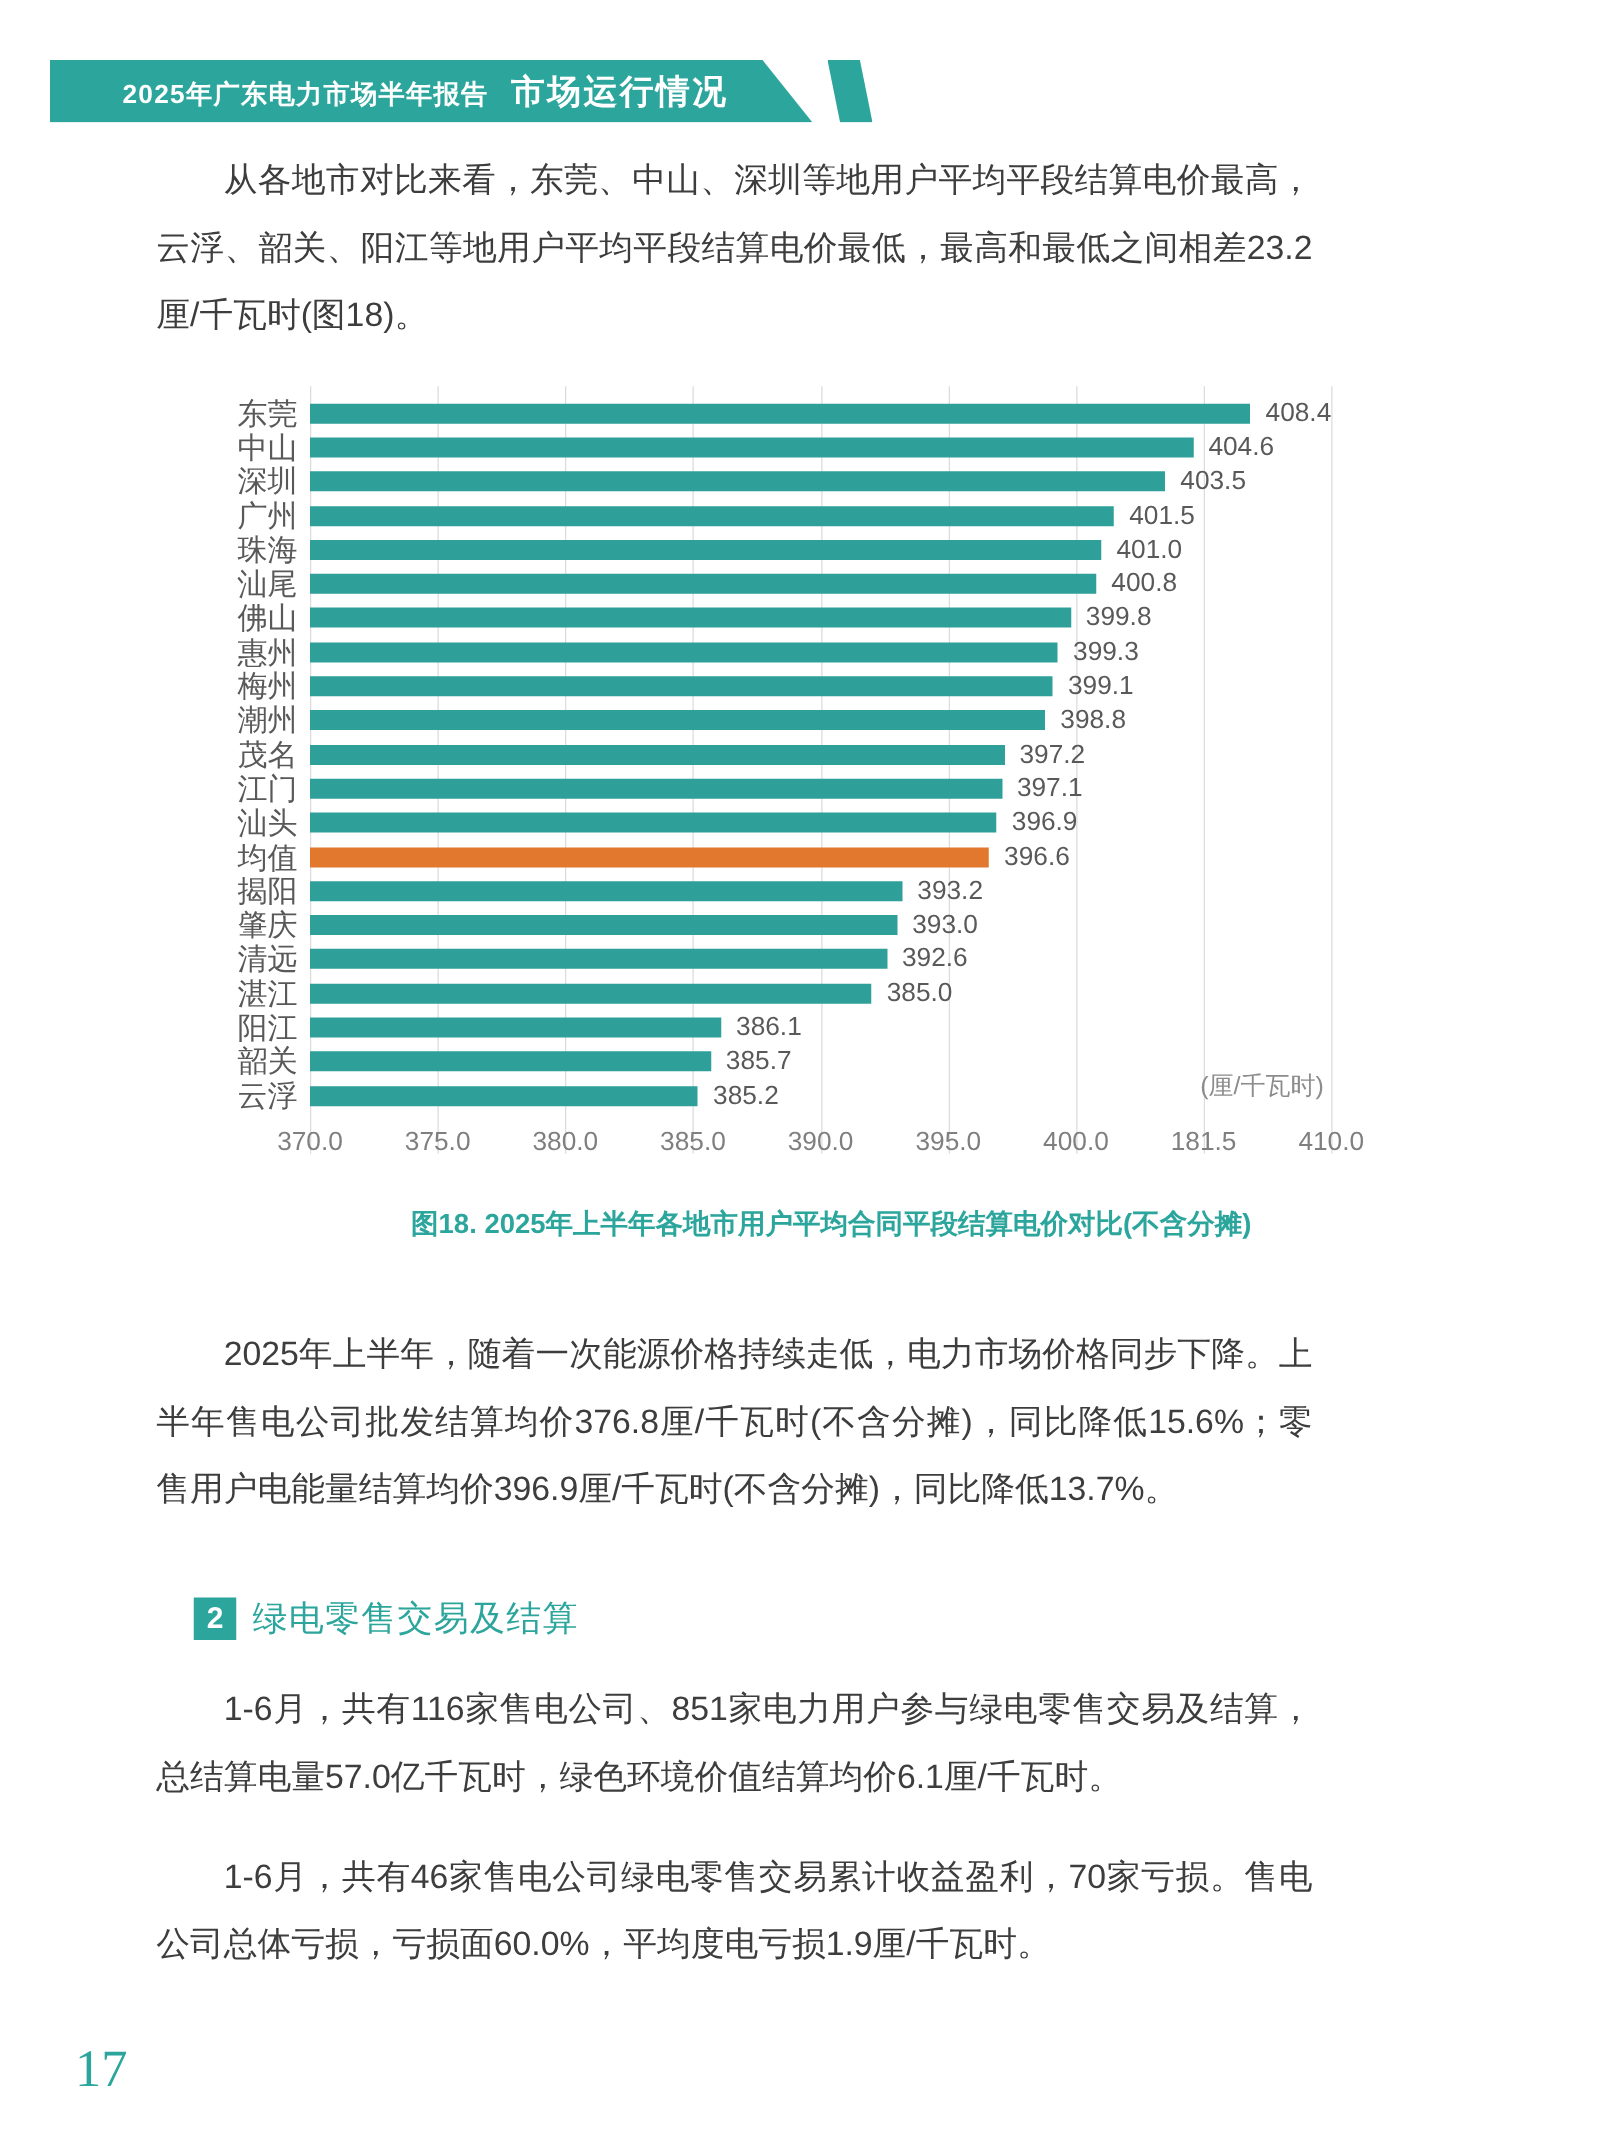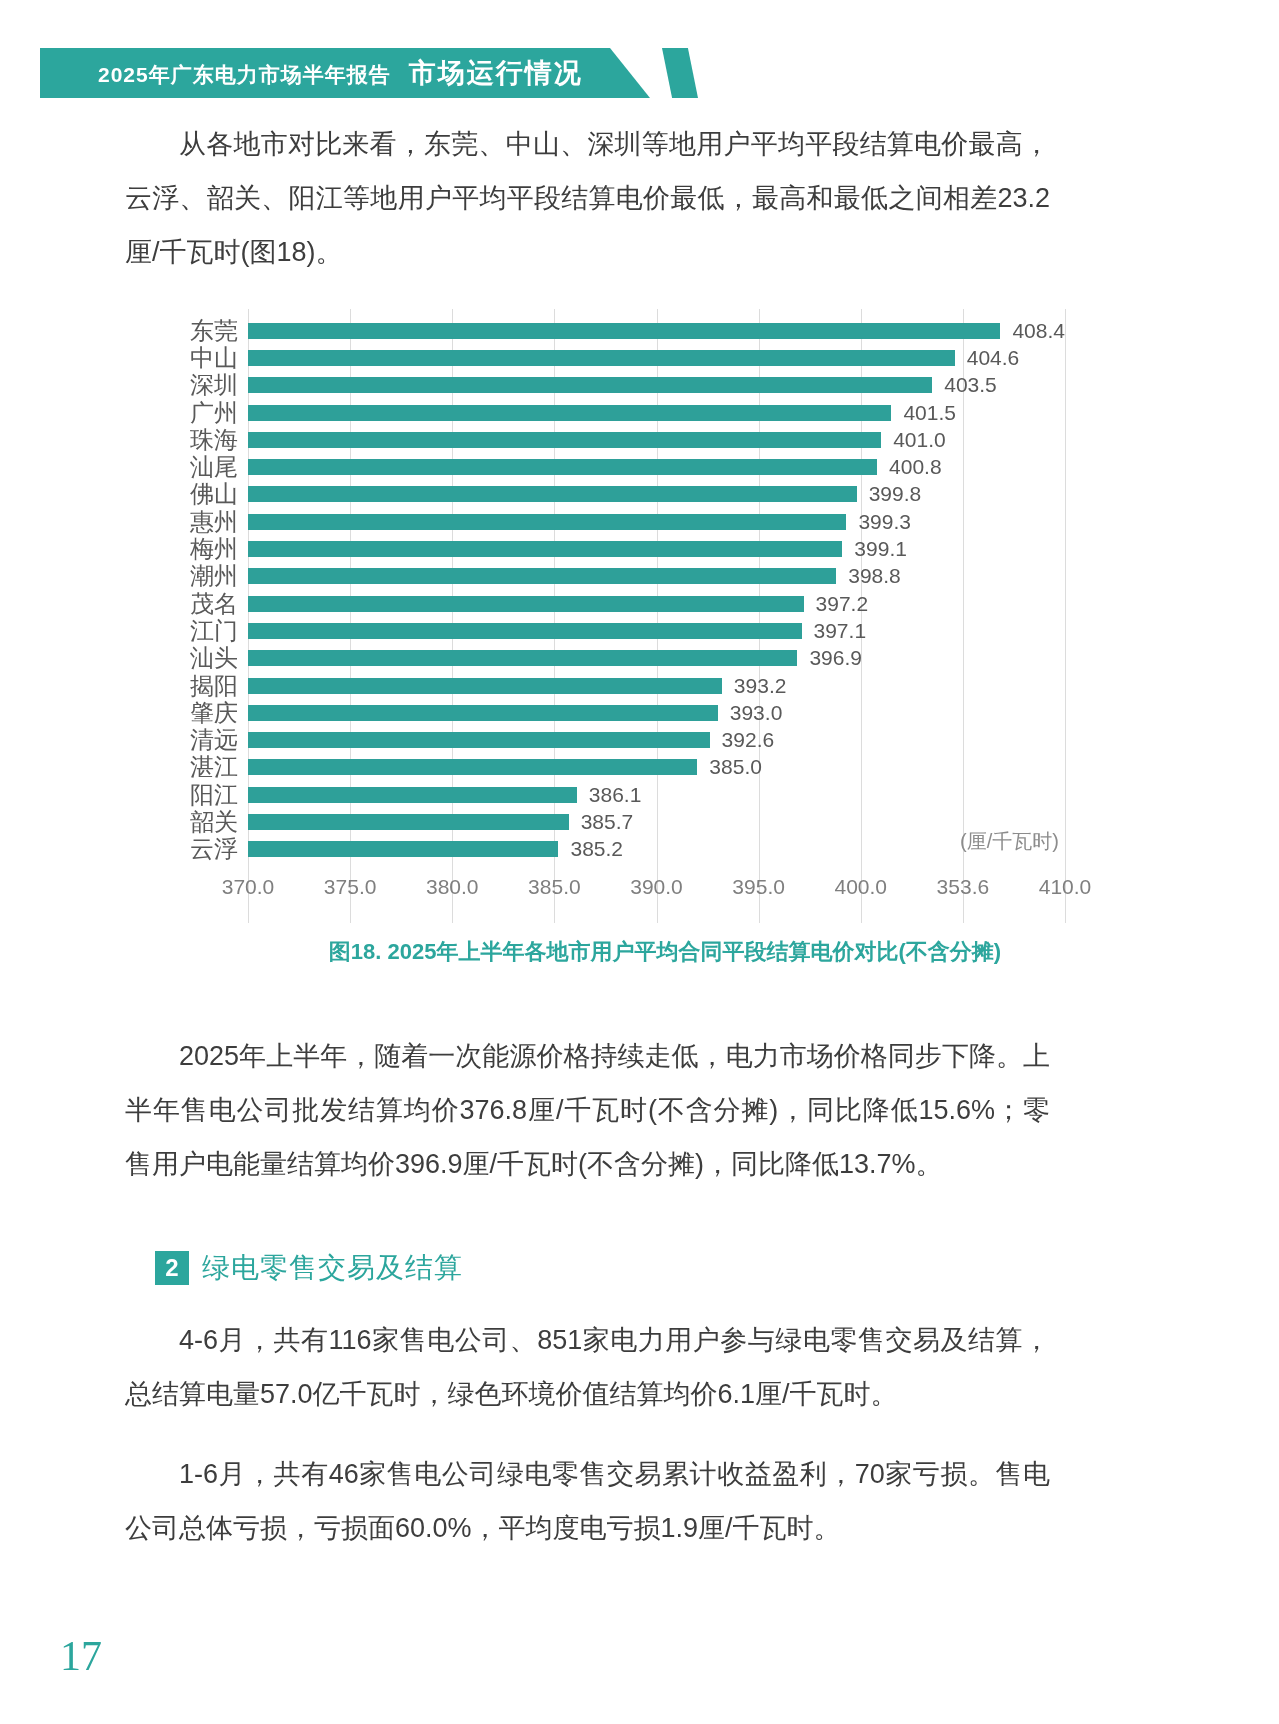--- a/index.html
+++ b/index.html
@@ -196,20 +196,27 @@
           </div>
         </div>
         <div class="crow">
           <span class="cat">汕头</span>
           <div class="track">
             <div class="bar" style="width: 67.25%; background: rgb(46, 160, 153);"></div>
             <span class="val">396.9</span>
           </div>
         </div>
         <div class="crow">
+          <span class="cat">均值</span>
+          <div class="track">
+            <div class="bar" style="width: 66.5%; background: rgb(226, 119, 46);"></div>
+            <span class="val">396.6</span>
+          </div>
+        </div>
+        <div class="crow">
           <span class="cat">揭阳</span>
           <div class="track">
             <div class="bar" style="width: 58%; background: rgb(46, 160, 153);"></div>
             <span class="val">393.2</span>
           </div>
         </div>
         <div class="crow">
           <span class="cat">肇庆</span>
           <div class="track">
             <div class="bar" style="width: 57.5%; background: rgb(46, 160, 153);"></div>
@@ -253,33 +260,33 @@
         </div>
       </div>
     <div class="axis">
         <span class="tick" style="left: 0%;">370.0</span>
         <span class="tick" style="left: 12.5%;">375.0</span>
         <span class="tick" style="left: 25%;">380.0</span>
         <span class="tick" style="left: 37.5%;">385.0</span>
         <span class="tick" style="left: 50%;">390.0</span>
         <span class="tick" style="left: 62.5%;">395.0</span>
         <span class="tick" style="left: 75%;">400.0</span>
-        <span class="tick" style="left: 87.5%;">353.6</span>
+        <span class="tick" style="left: 87.5%;">181.5</span>
         <span class="tick" style="left: 100%;">410.0</span>
       </div>
     <span class="unit">(厘/千瓦时)</span>
   </div>
 
   <div class="caption">图18. 2025年上半年各地市用户平均合同平段结算电价对比(不含分摊)</div>
 
   <p class="para p2">2025年上半年，随着一次能源价格持续走低，电力市场价格同步下降。上半年售电公司批发结算均价376.8厘/千瓦时(不含分摊)，同比降低15.6%；零售用户电能量结算均价396.9厘/千瓦时(不含分摊)，同比降低13.7%。</p>
 
   <div class="sec">
     <div class="sec-num">2</div>
     <div class="sec-title">绿电零售交易及结算</div>
   </div>
 
-  <p class="para p3">4-6月，共有116家售电公司、851家电力用户参与绿电零售交易及结算，总结算电量57.0亿千瓦时，绿色环境价值结算均价6.1厘/千瓦时。</p>
+  <p class="para p3">1-6月，共有116家售电公司、851家电力用户参与绿电零售交易及结算，总结算电量57.0亿千瓦时，绿色环境价值结算均价6.1厘/千瓦时。</p>
   <p class="para p4">1-6月，共有46家售电公司绿电零售交易累计收益盈利，70家亏损。售电公司总体亏损，亏损面60.0%，平均度电亏损1.9厘/千瓦时。</p>
 
   <div class="pagenum">17</div>
 
 </div>
 
 </body></html>

